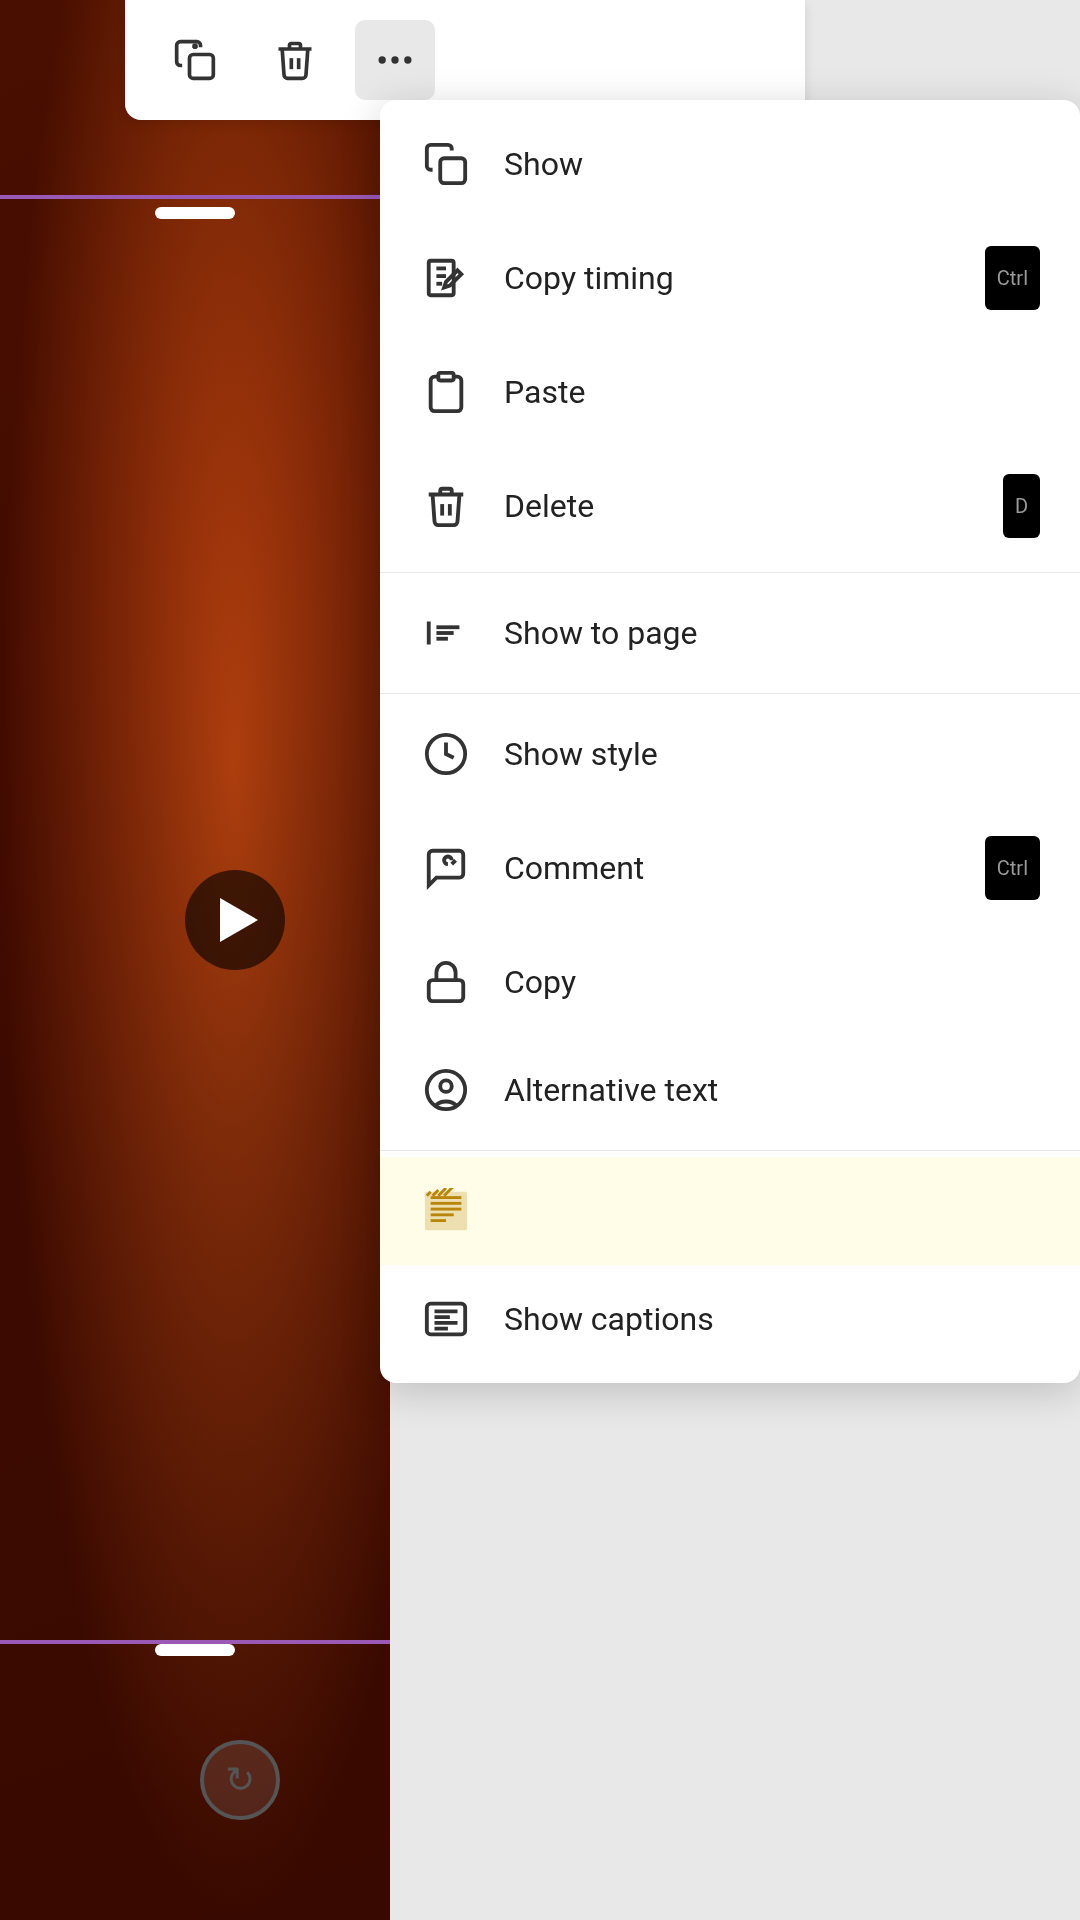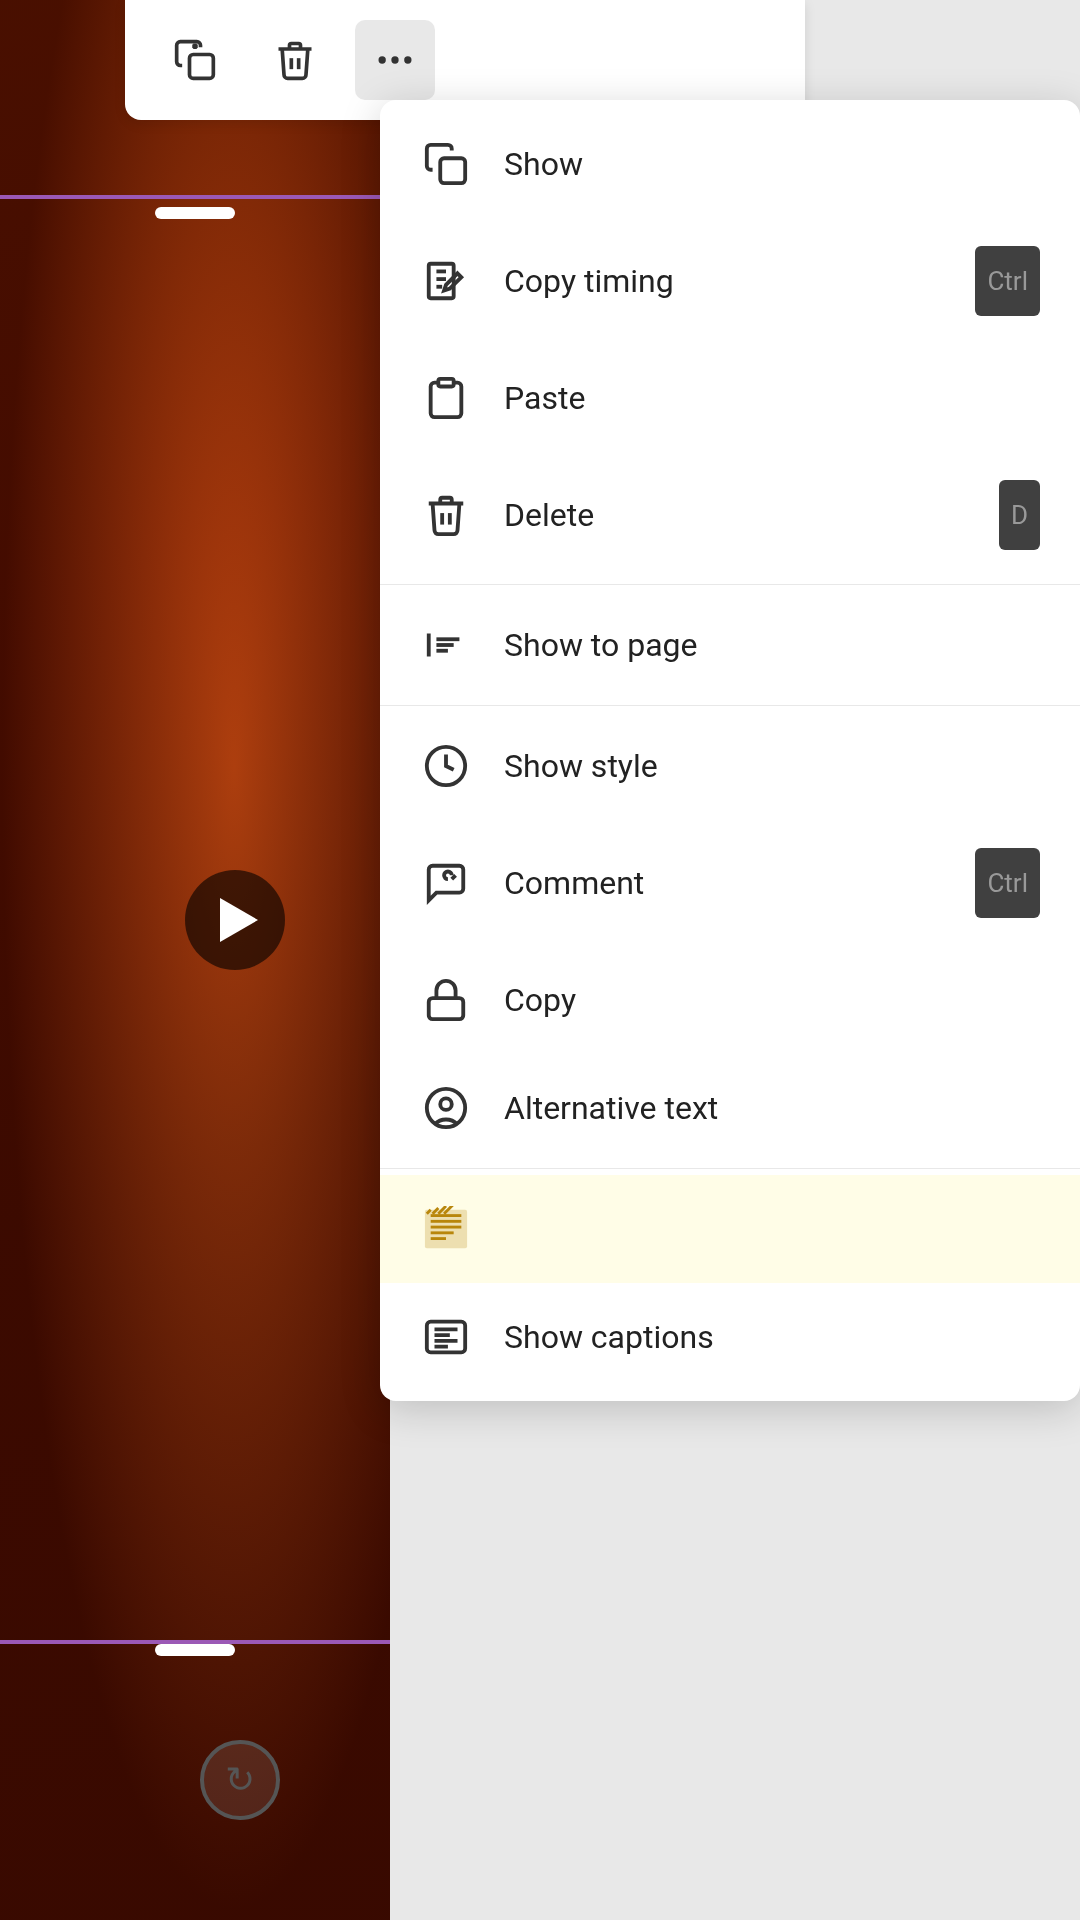--- a/index.html
+++ b/index.html
@@ -189,23 +189,23 @@
     }
 
     .menu-item-label {
       font-size: 32px;
       color: #222;
       font-weight: 400;
       flex: 1;
     }
 
     .menu-item-shortcut {
-      font-size: 26px;
+      font-size: 20px;
       color: #999;
-      background: #404040;
+      background: #000000;
       padding: 20px 12px;
       border-radius: 6px;
     }
 
     .divider {
       height: 1px;
       background: #e8e8e8;
       margin: 6px 0;
     }
 

